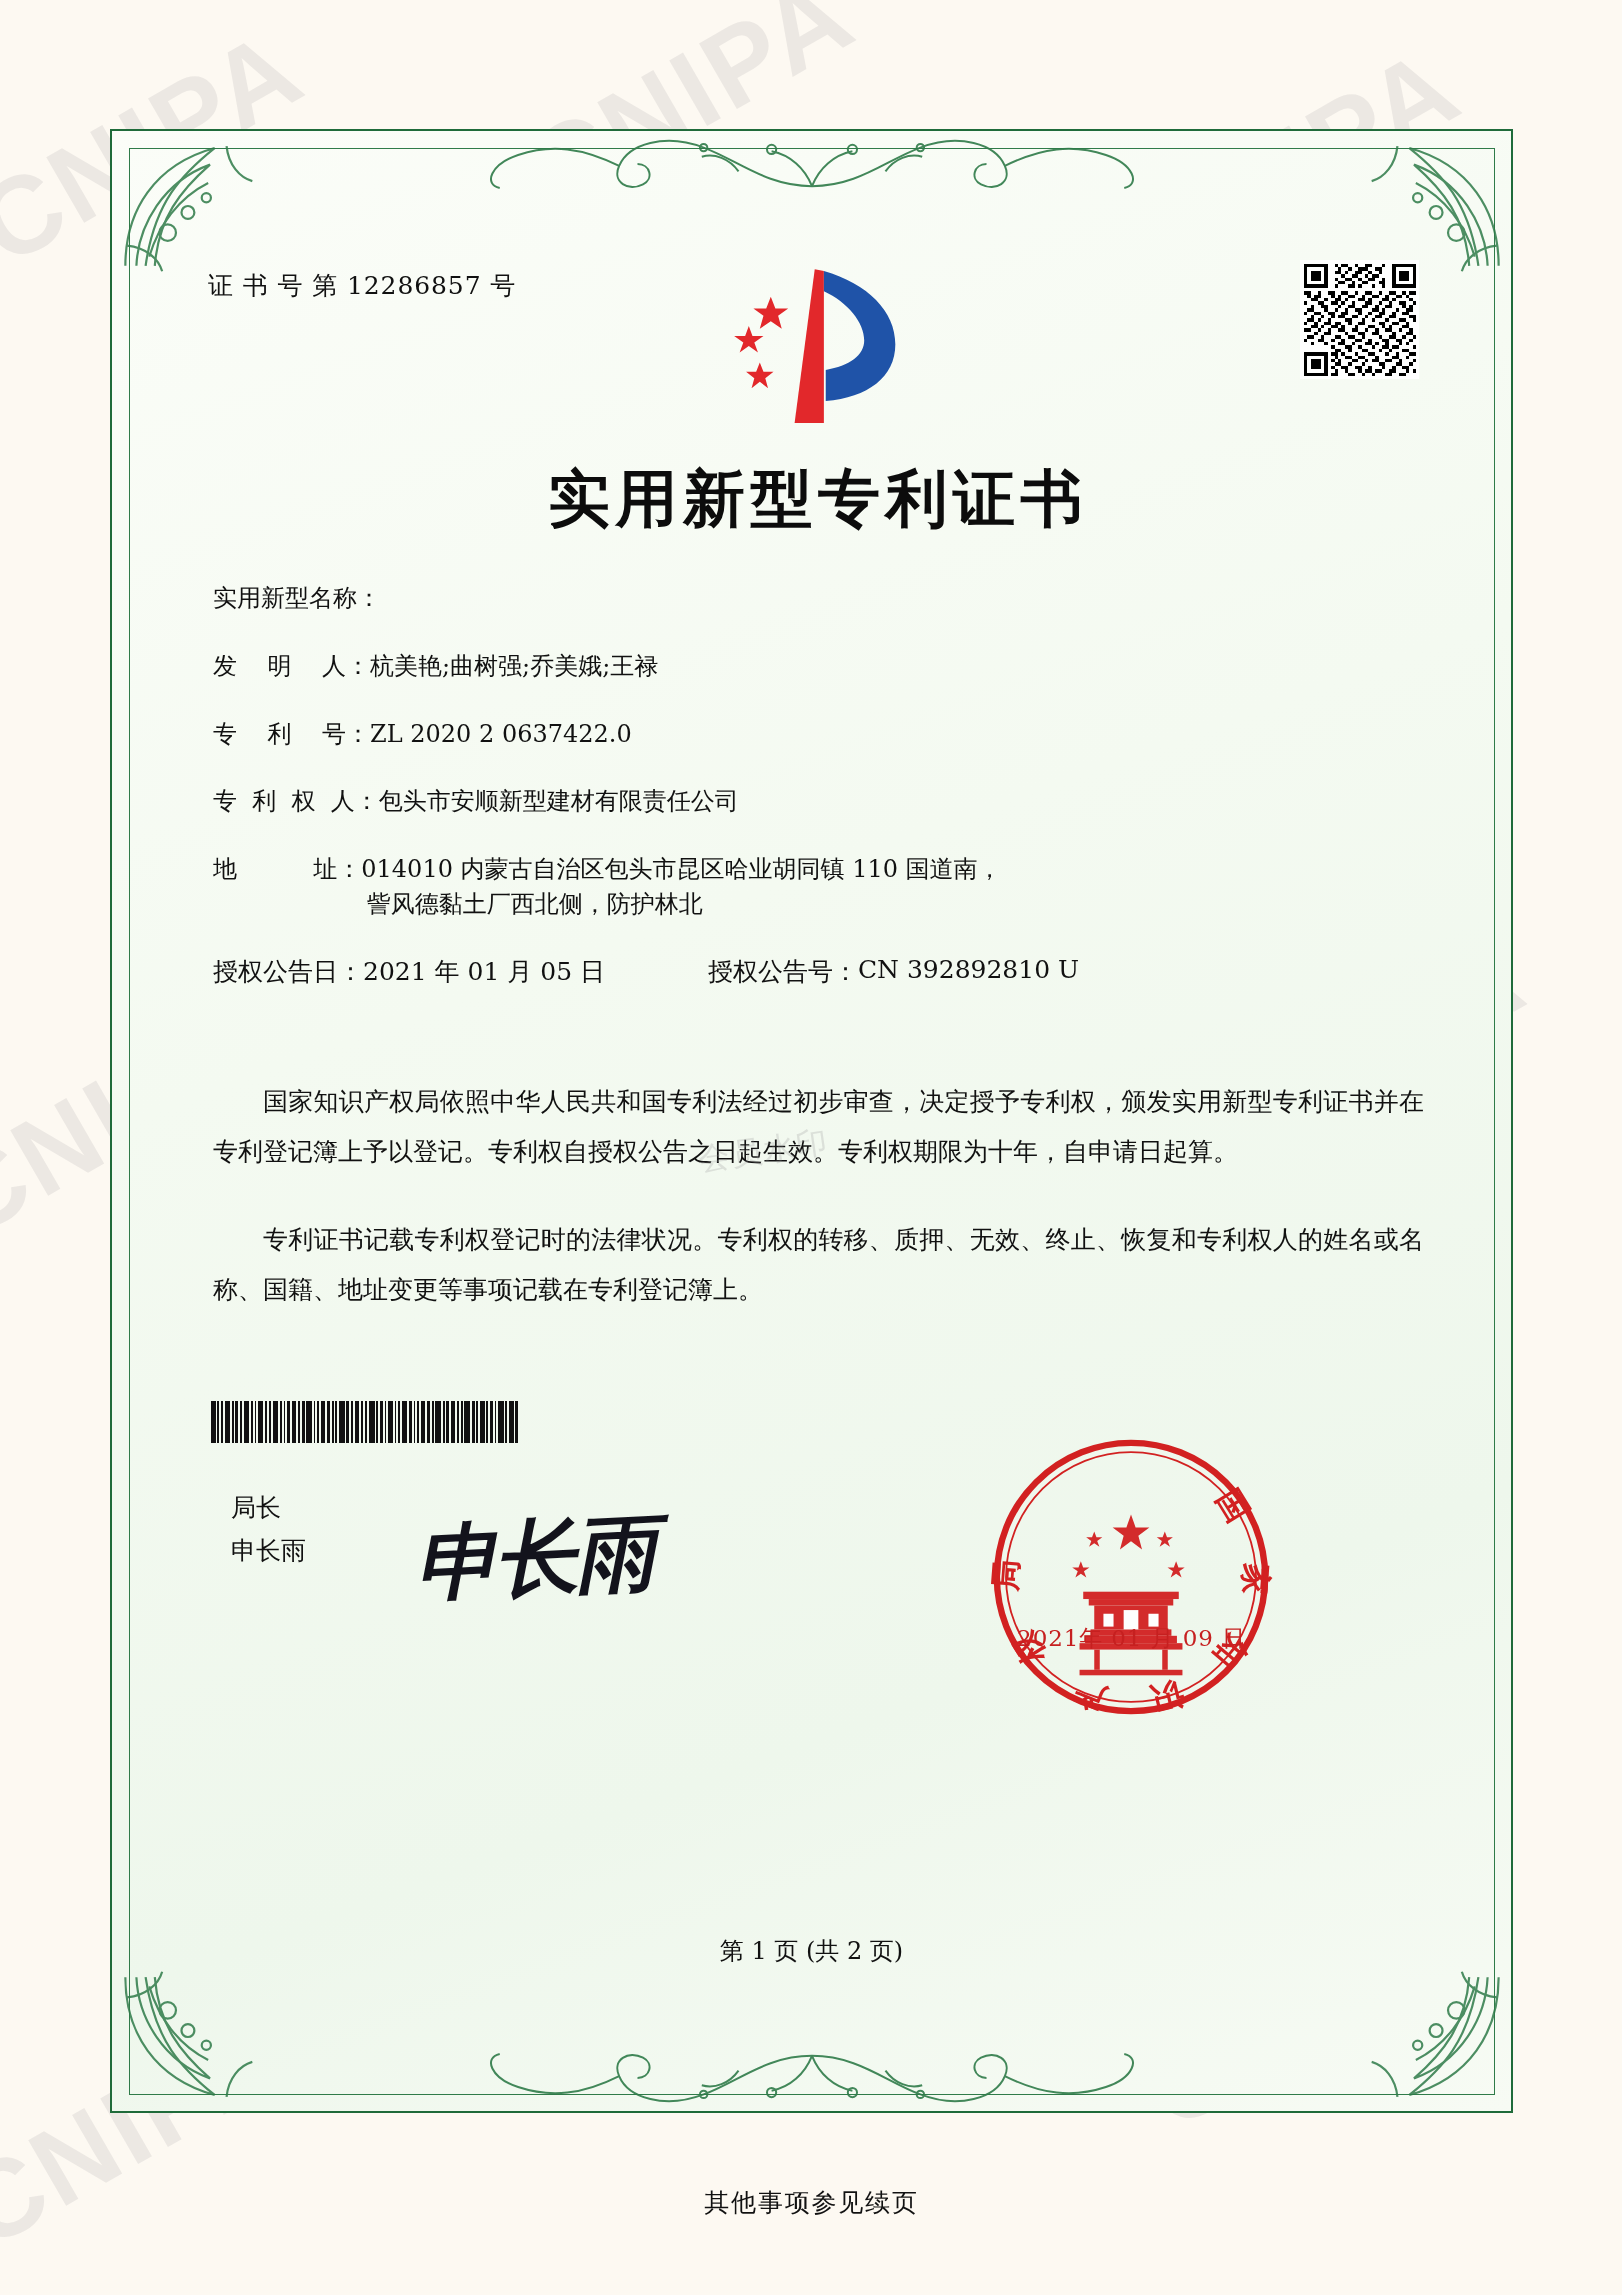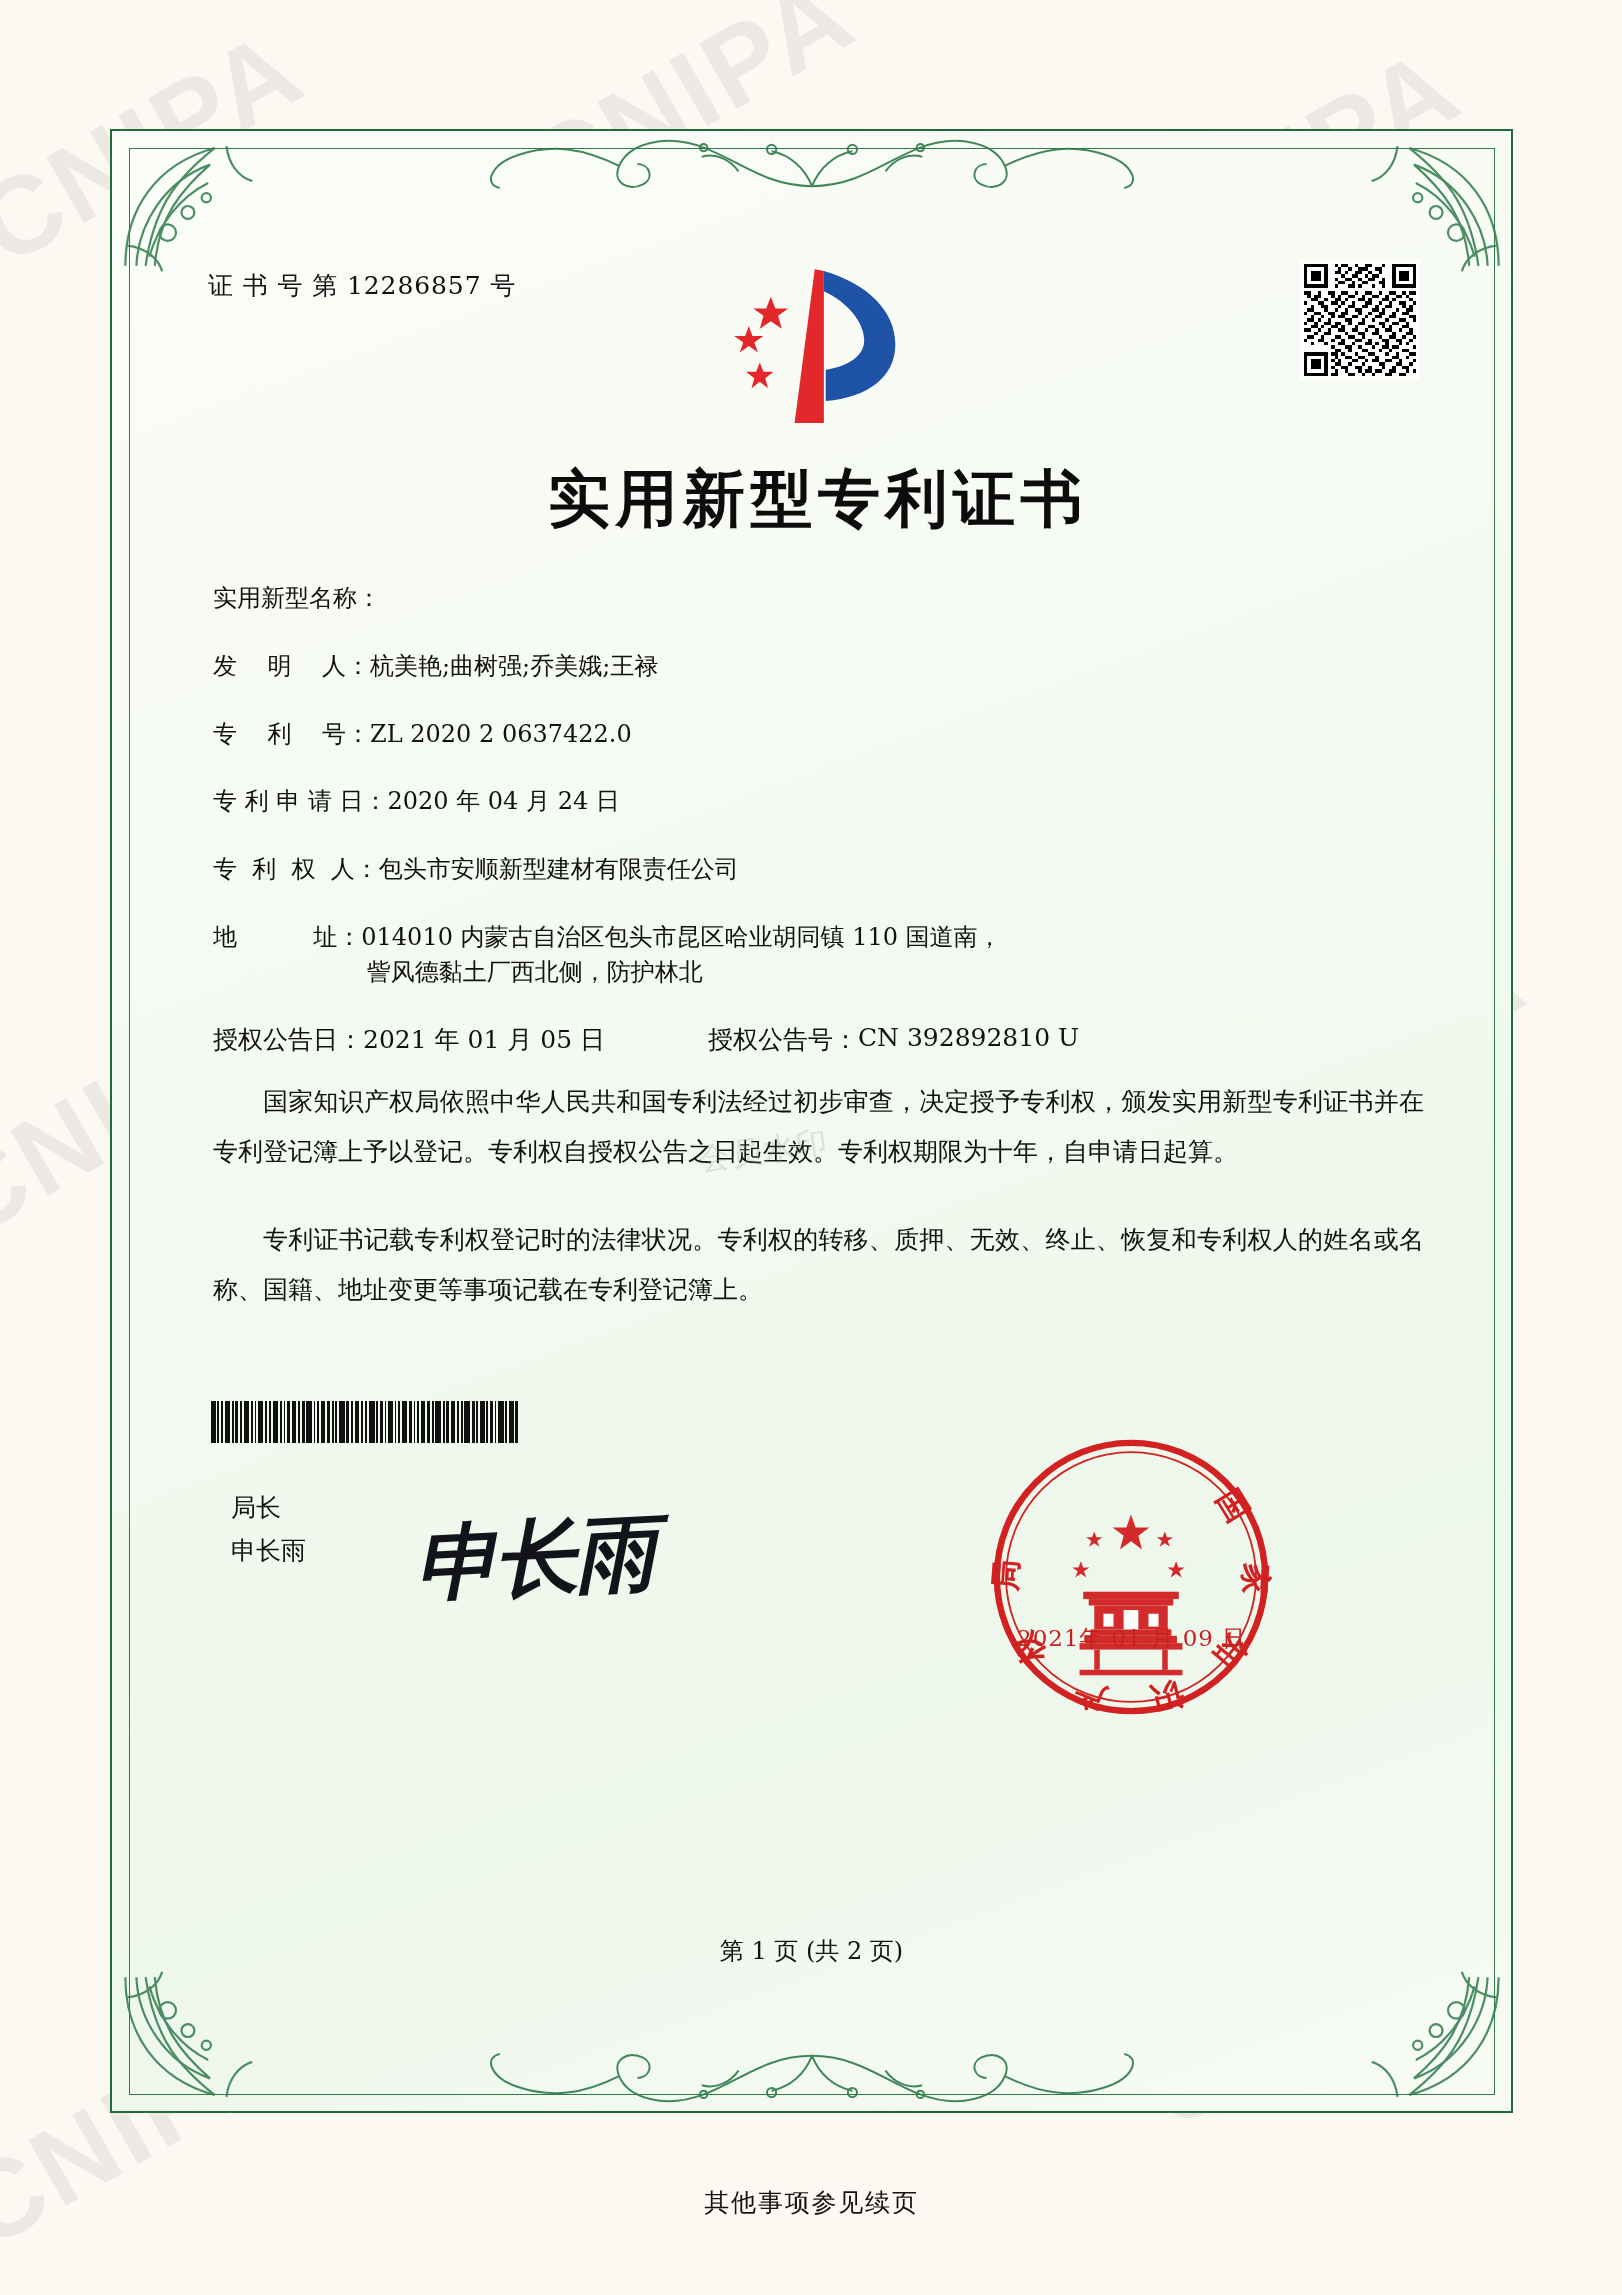--- a/index.html
+++ b/index.html
@@ -520,24 +520,20 @@
     </div>
     <div class="row">
       <span class="lab">发    明    人：</span>
       <span class="val">杭美艳;曲树强;乔美娥;王禄</span>
     </div>
     <div class="row">
       <span class="lab">专    利    号：</span>
       <span class="val">ZL 2020 2 0637422.0</span>
     </div>
     <div class="row">
-      <span class="lab">专 利 申 请 日：</span>
-      <span class="val">2020 年 04 月 24 日</span>
-    </div>
-    <div class="row">
       <span class="lab">专  利  权  人：</span>
       <span class="val">包头市安顺新型建材有限责任公司</span>
     </div>
     <div class="row">
       <span class="lab">地          址：</span>
       <span class="val">
         <span>014010  内蒙古自治区包头市昆区哈业胡同镇 110 国道南，</span>
         <span class="l2">訾风德黏土厂西北侧，防护林北</span>
       </span>
     </div>

